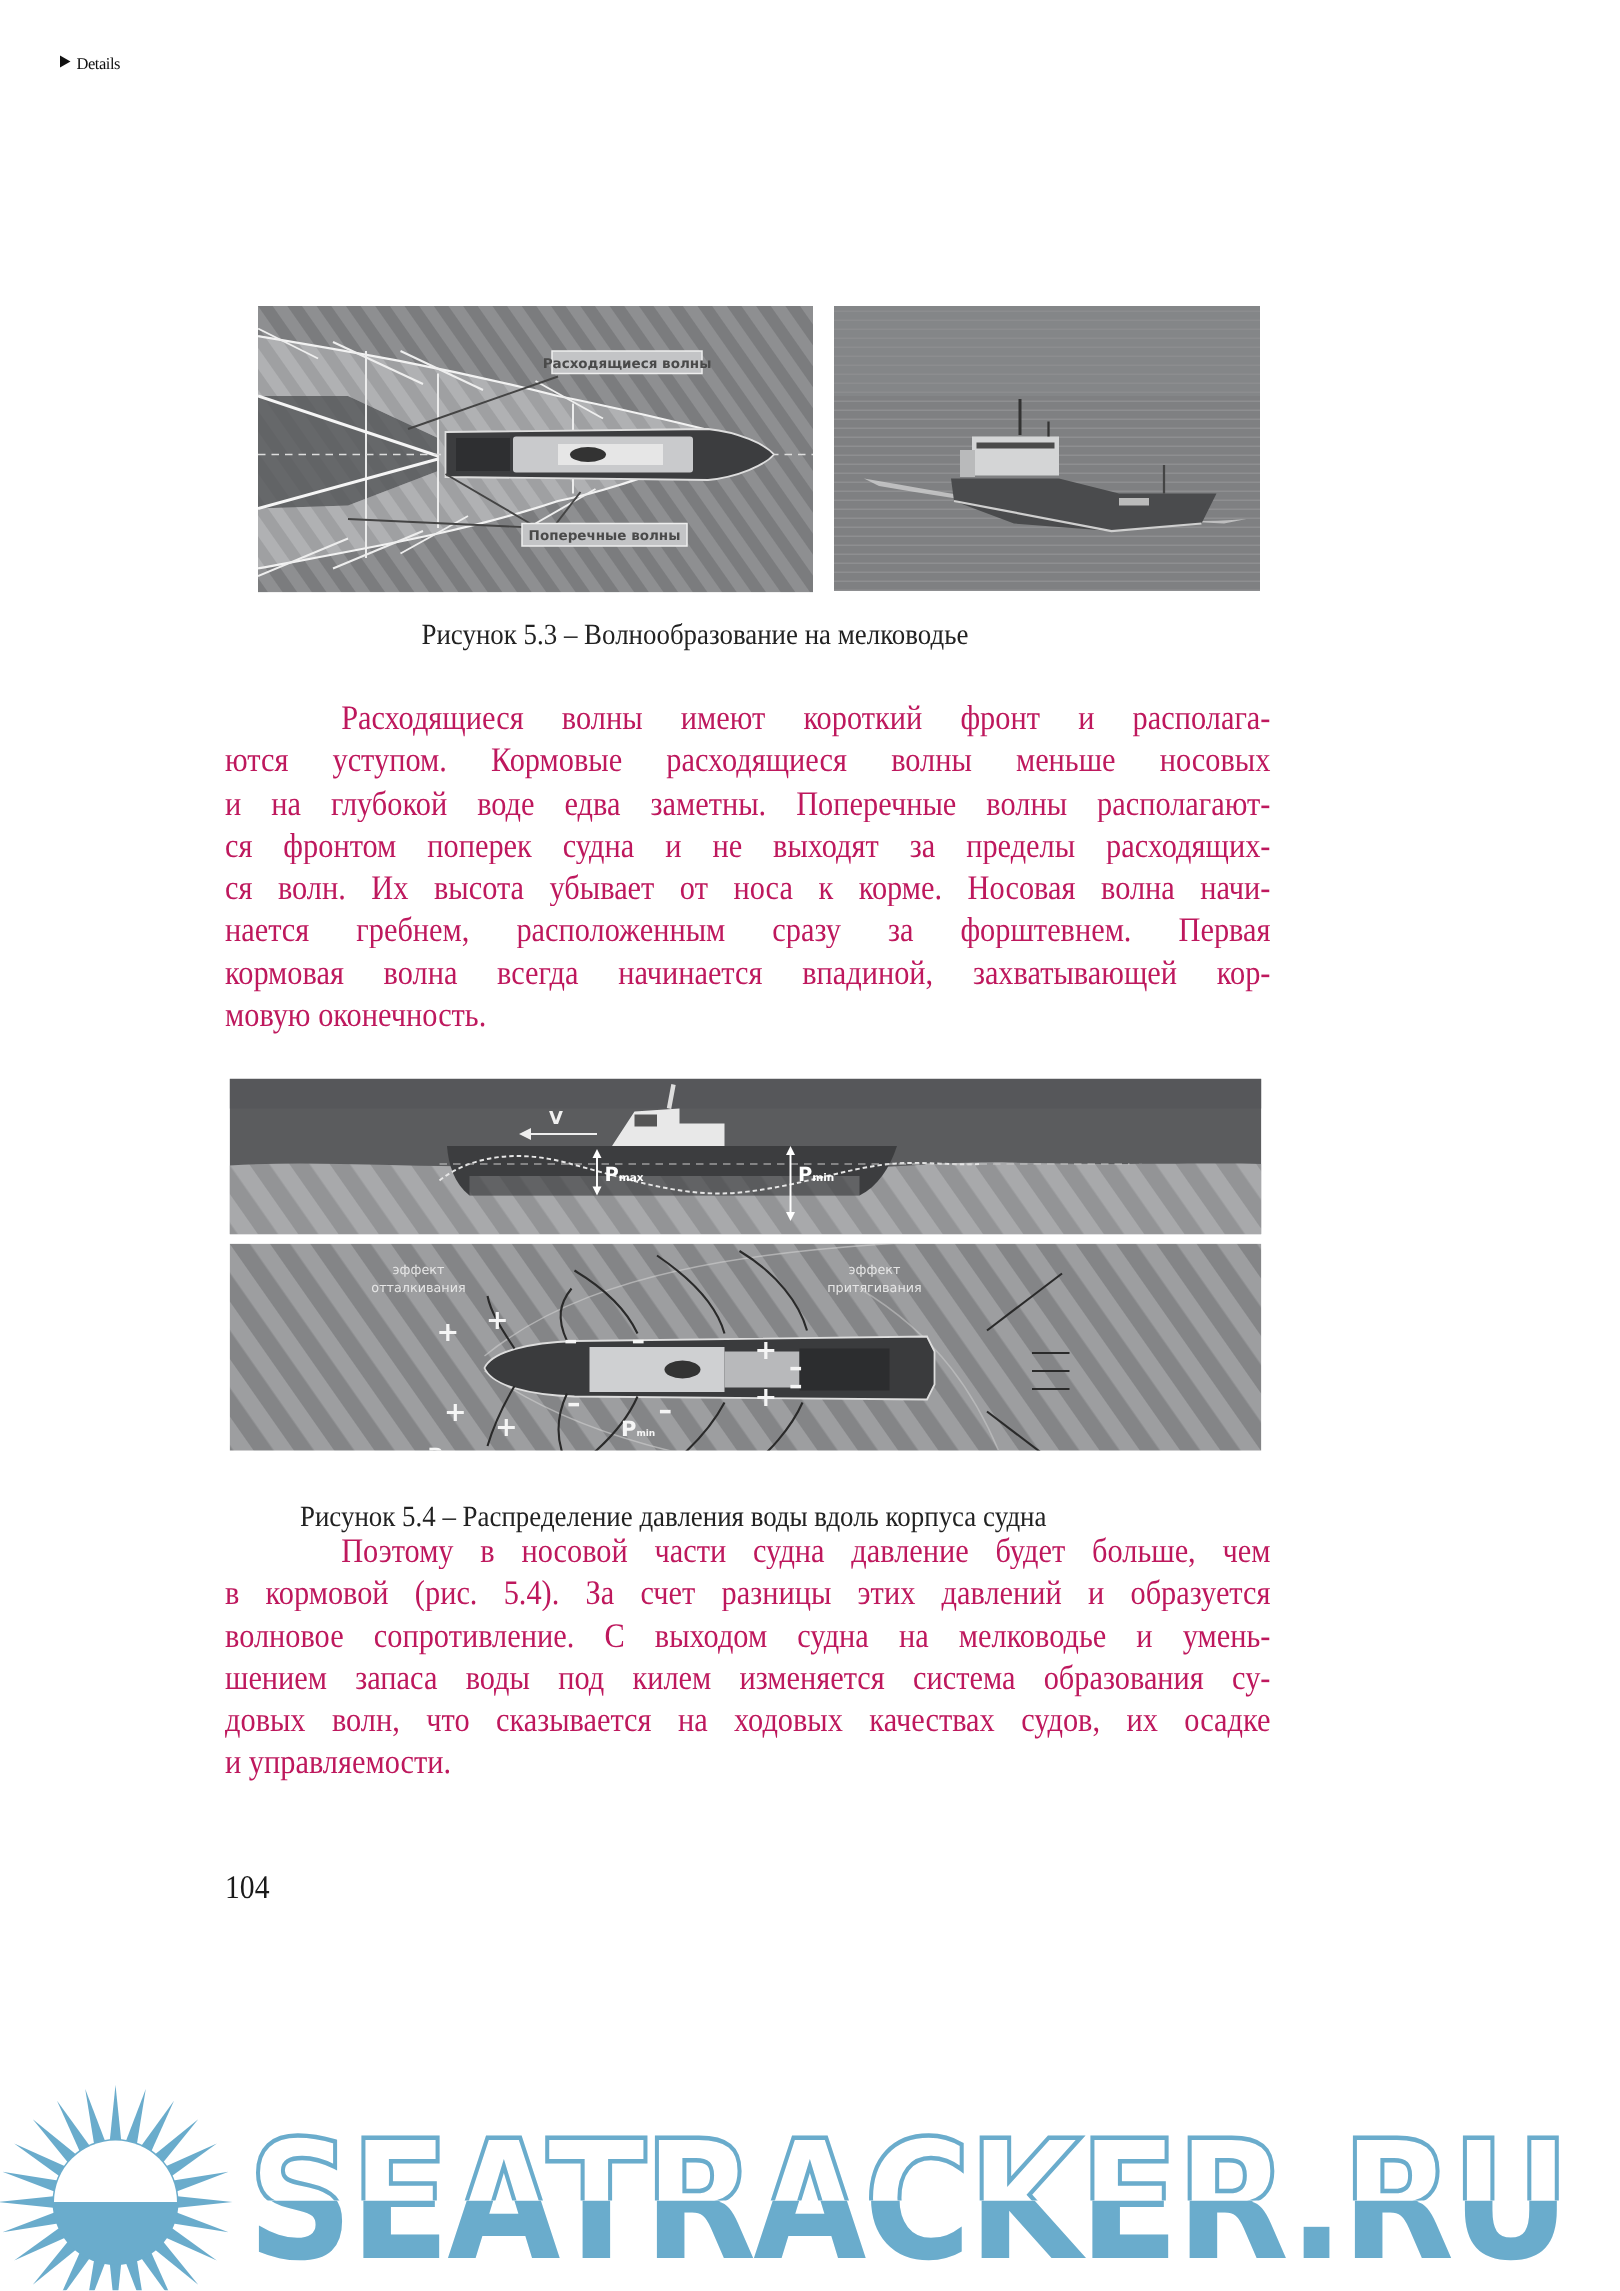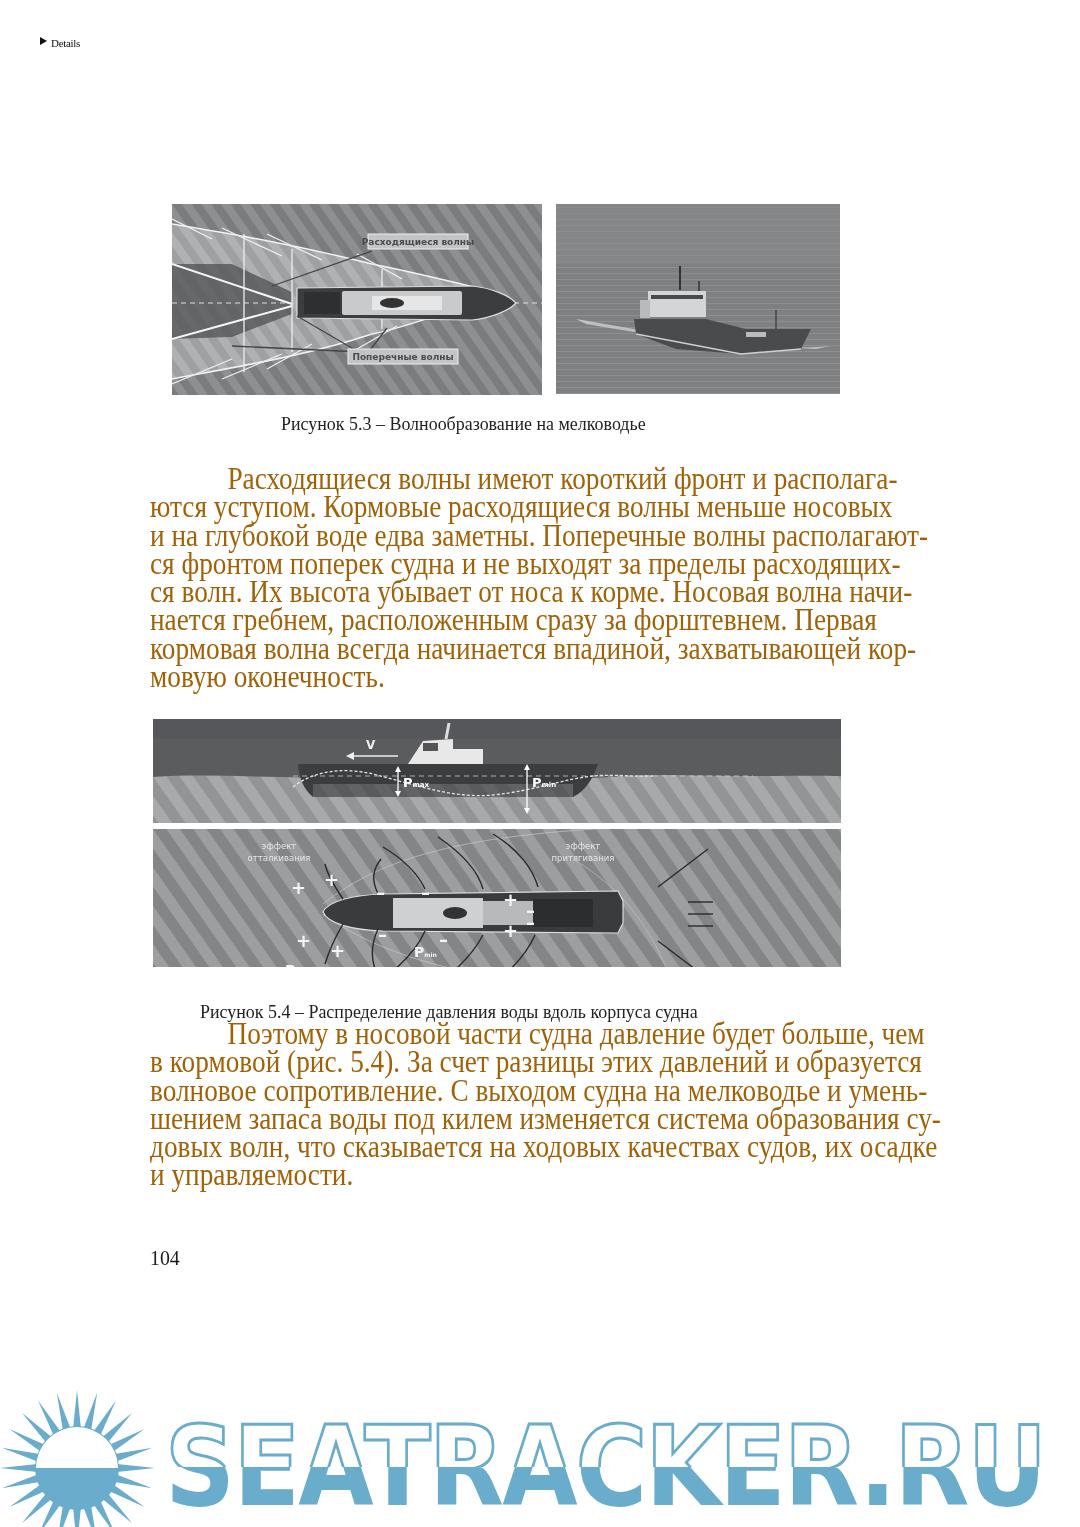--- a/index.html
+++ b/index.html
@@ -16,21 +16,21 @@
     width: 0; height: 0; border-top: 4px solid transparent;
     border-bottom: 4px solid transparent; border-left: 7px solid #111;
   }
   .fig { position: absolute; overflow: hidden; }
   .caption {
     position: absolute; font-size: 19.5px; color: #222; white-space: nowrap;
     transform: scaleX(0.92); transform-origin: left top;
   }
   .para {
     position: absolute; left: 150px; width: 697px;
-    font-size: 31px; line-height: 28.3px; color: #a16207;
+    font-size: 23px; line-height: 28.3px; color: #be185d;
     text-align: justify; text-align-last: left;
   }
   .para .line { display: block; text-align: justify; text-align-last: justify; white-space: nowrap; transform: scaleX(0.88); transform-origin: left top; width: 792px; }
   .para .line.last { text-align-last: left; }
   .para .line.first { padding-left: 88px; width: 704px; }
   .pagenum { position: absolute; left: 150px; top: 1245px; font-size: 22px; transform: scaleX(0.9); transform-origin: left top; }
   .banner { position: absolute; left: 0; top: 1360px; width: 860px; height: 167px; }
   svg text { font-family: "DejaVu Sans", sans-serif; }
 </style>
 </head>

